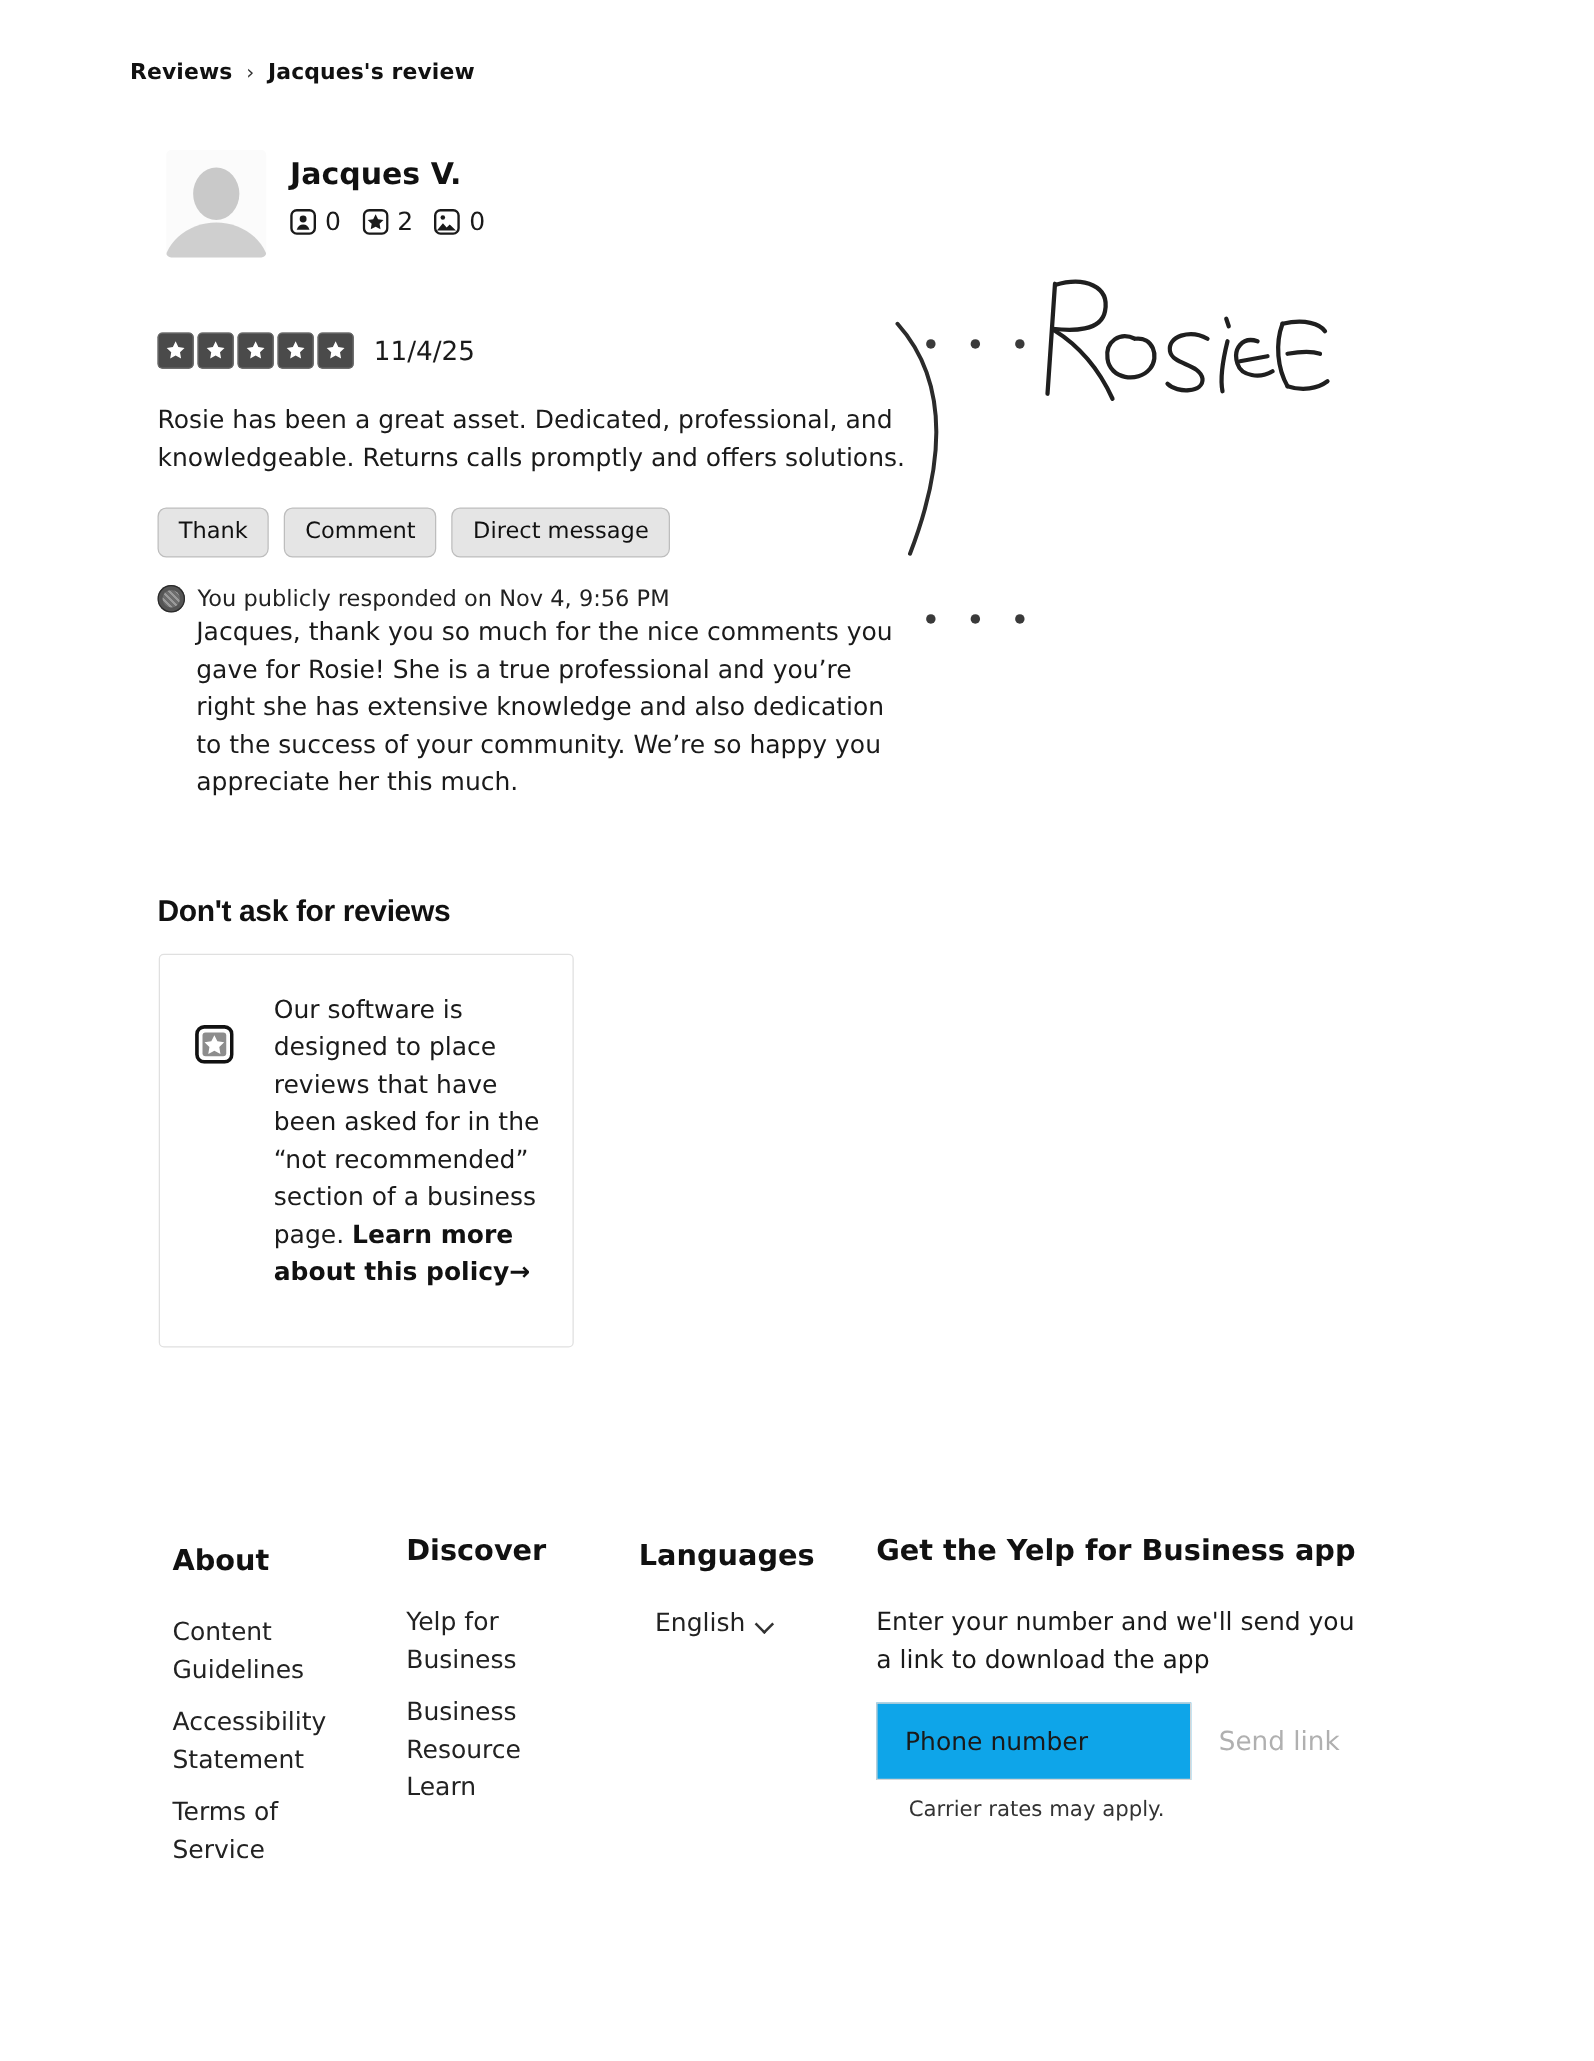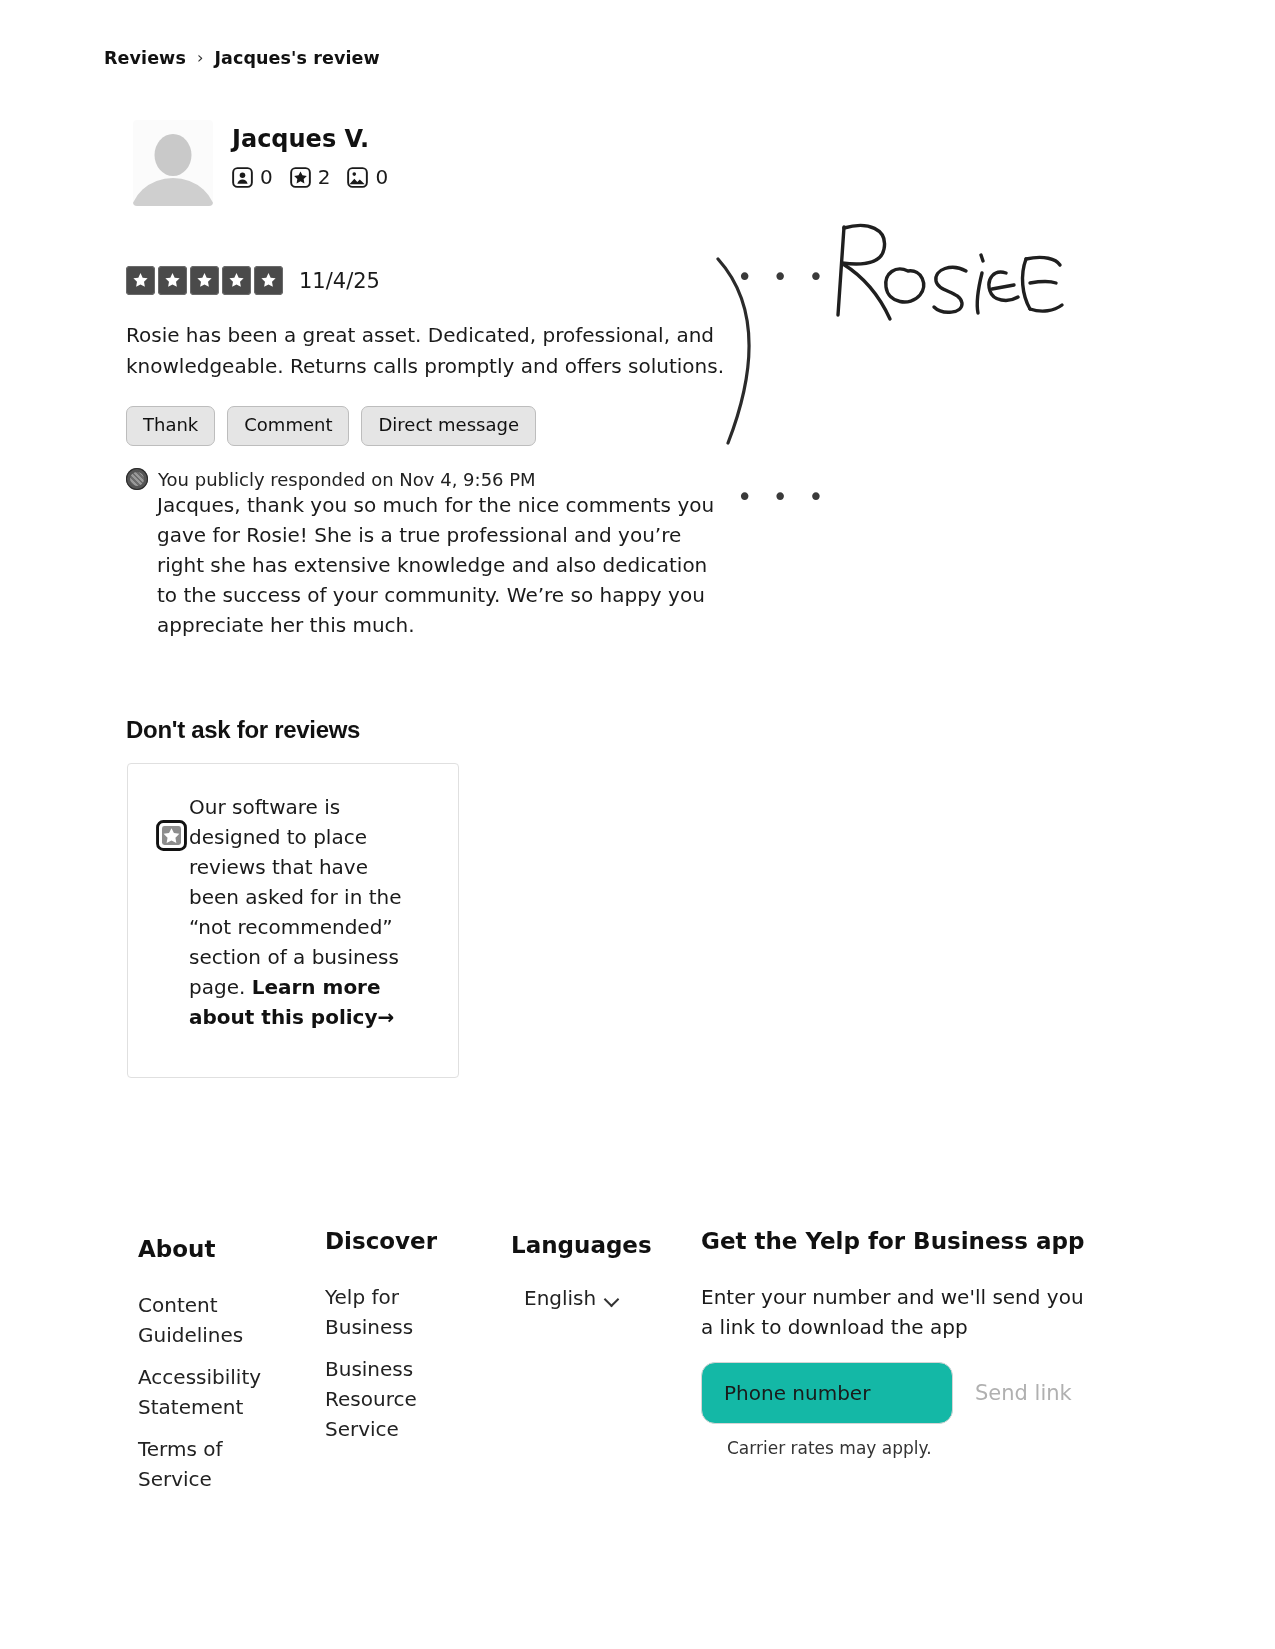--- a/index.html
+++ b/index.html
@@ -206,21 +206,21 @@
     left: 127px;
     top: 763px;
     width: 332px;
     height: 315px;
     border: 1px solid #e0e0e0;
     border-radius: 4px;
     background: #fff;
     box-sizing: border-box;
     padding: 28px 22px 20px 28px;
     display: flex;
-    gap: 2px;
+    gap: 32px;
   }
   .policy-icon {
     width: 31px;
     height: 31px;
     flex: none;
     margin-top: 28px;
   }
   .policy-copy {
     font-size: 20px;
     line-height: 30px;
@@ -301,27 +301,27 @@
     line-height: 30px;
     color: #1a1a1a;
     width: 400px;
     margin-bottom: 20px;
   }
   .app-form { display: flex; align-items: center; gap: 22px; }
   .phone-input {
     width: 252px;
     height: 62px;
     border: 1px solid #d5d5d5;
-    border-radius: 14px;
+    border-radius: 0;
     box-sizing: border-box;
     padding: 0 22px;
     font-family: "DejaVu Sans", sans-serif;
     font-size: 20px;
     color: #1a1a1a;
-    background: #14b8a6;
+    background: #0ea5e9;
     outline: none;
   }
   .phone-input::placeholder { color: #1a1a1a; opacity: 1; }
   .send-link {
     font-size: 21px;
     color: #b0b0b0;
     background: none;
     border: none;
     font-family: "DejaVu Sans", sans-serif;
     cursor: pointer;
@@ -485,21 +485,21 @@
     <div class="f-col col-about">
       <div class="f-title">About</div>
       <a class="f-link">Content Guidelines</a>
       <a class="f-link">Accessibility Statement</a>
       <a class="f-link">Terms of Service</a>
     </div>
 
     <div class="f-col col-discover">
       <div class="f-title">Discover</div>
       <a class="f-link">Yelp for Business</a>
-      <a class="f-link">Business Resource Service</a>
+      <a class="f-link">Business Resource Learn</a>
     </div>
 
     <div class="f-col col-languages">
       <div class="f-title">Languages</div>
       <div class="lang-select">
         <span>English</span>
         <span class="chev"></span>
       </div>
     </div>
 

